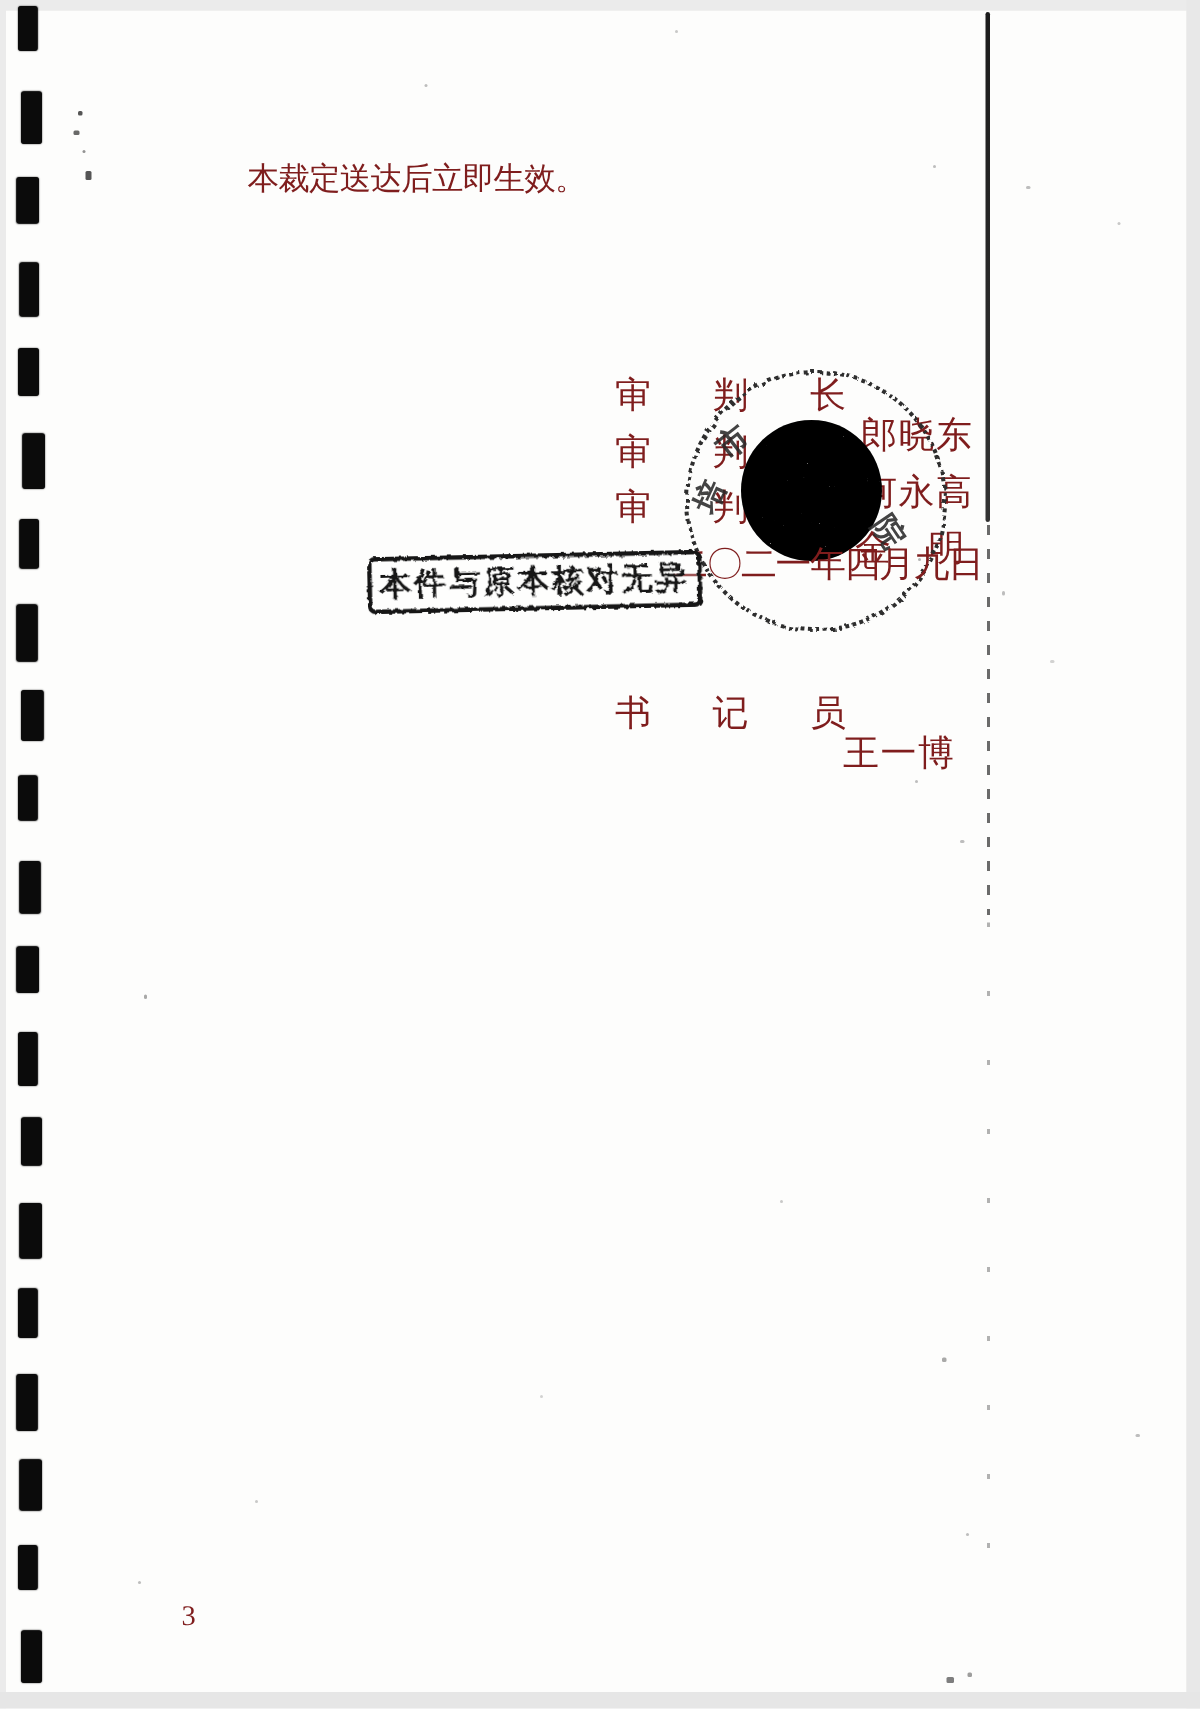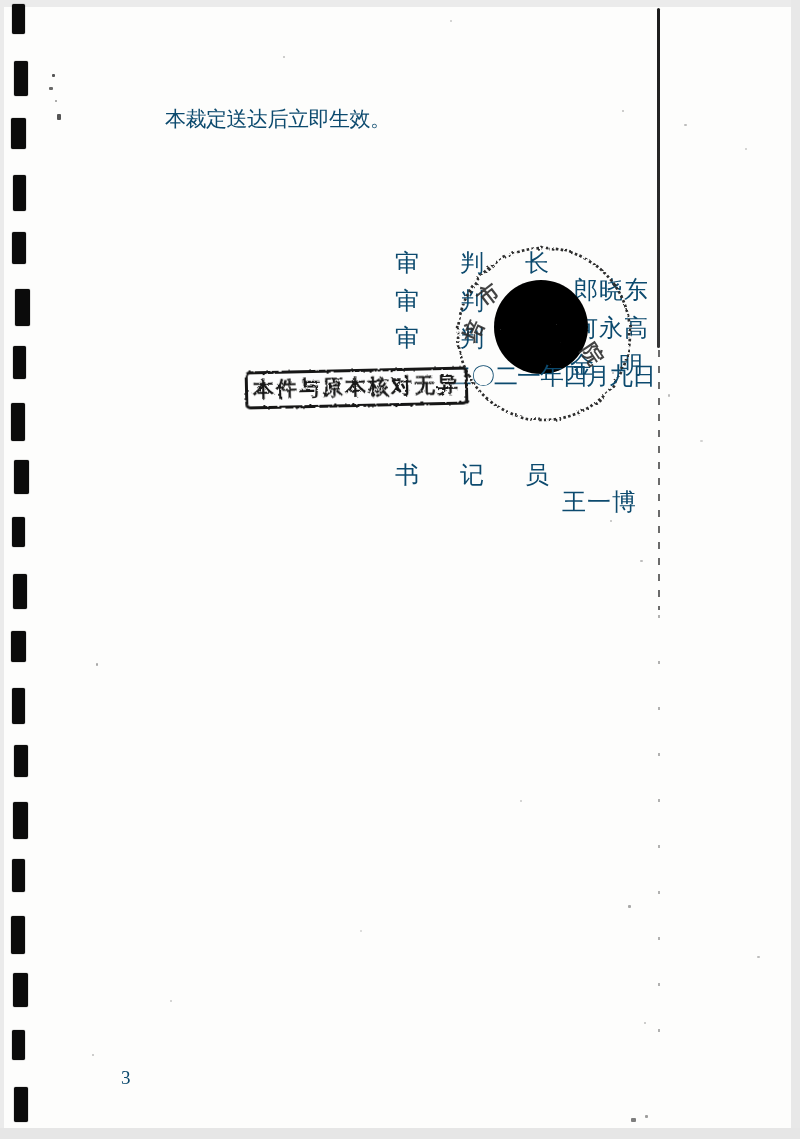--- a/index.html
+++ b/index.html
@@ -26,27 +26,27 @@
   .fold-b{
     position:absolute;left:658px;top:350px;width:2px;height:260px;
     background:repeating-linear-gradient(180deg,#3a3a3a 0 7px,transparent 7px 16px);
     opacity:.75;
   }
   .fold-c{
     position:absolute;left:658px;top:615px;width:2px;height:430px;
     background:repeating-linear-gradient(180deg,#555 0 3px,transparent 3px 46px);
     opacity:.45;
   }
-  .ink{color:#0c4a6e;filter:blur(0.25px);}
+  .ink{color:#7f1d1d;filter:blur(0.25px);}
   .body-text{
     position:absolute;left:165px;top:105px;font-size:21px;letter-spacing:-0.5px;
     white-space:pre;
   }
   .sig-line{position:absolute;left:394px;height:30px;font-size:24px;white-space:pre;}
-  .sig-line .role{position:absolute;left:1px;letter-spacing:41px;}
+  .sig-line .role{position:absolute;left:16px;letter-spacing:41px;}
   .sig-line .name{position:absolute;left:180px;letter-spacing:1px;}
   .sig-line .name.spaced{left:176px;letter-spacing:25px;}
   .l1{top:220px;} .l2{top:258px;} .l3{top:295px;}
   .clerk{top:432px;}
   .clerk .name{left:168px;}
   .date-line{
     position:absolute;left:448px;top:360px;font-size:24px;letter-spacing:-1px;
     white-space:pre;z-index:3;
   }
   .seal{position:absolute;left:448px;top:240px;z-index:2;}

